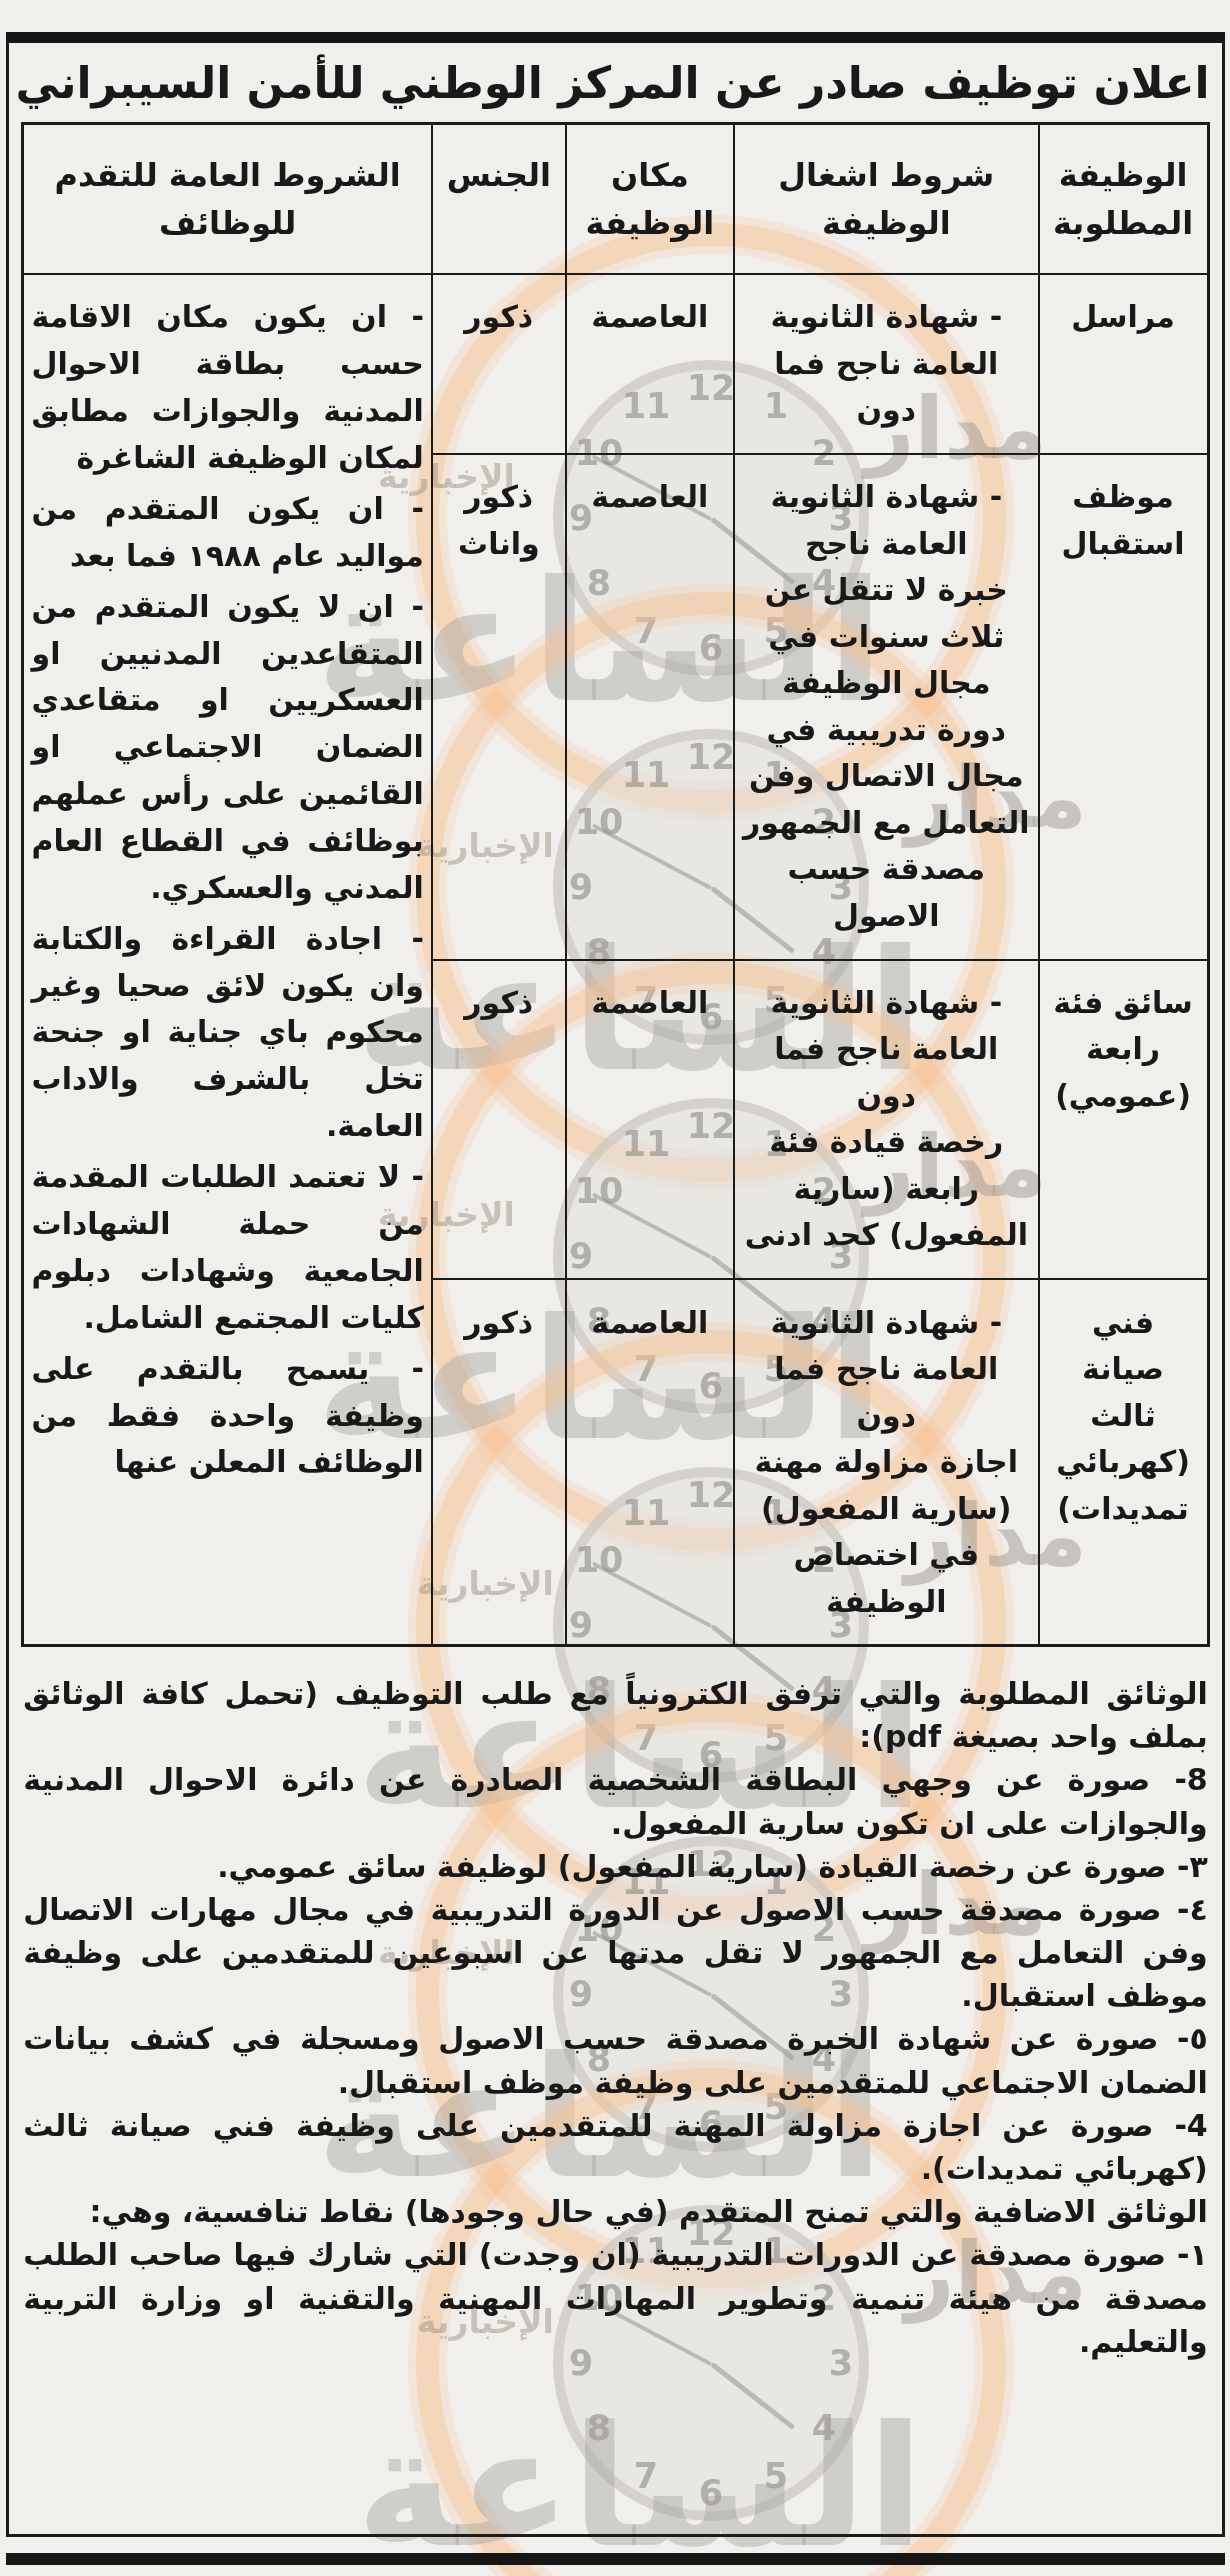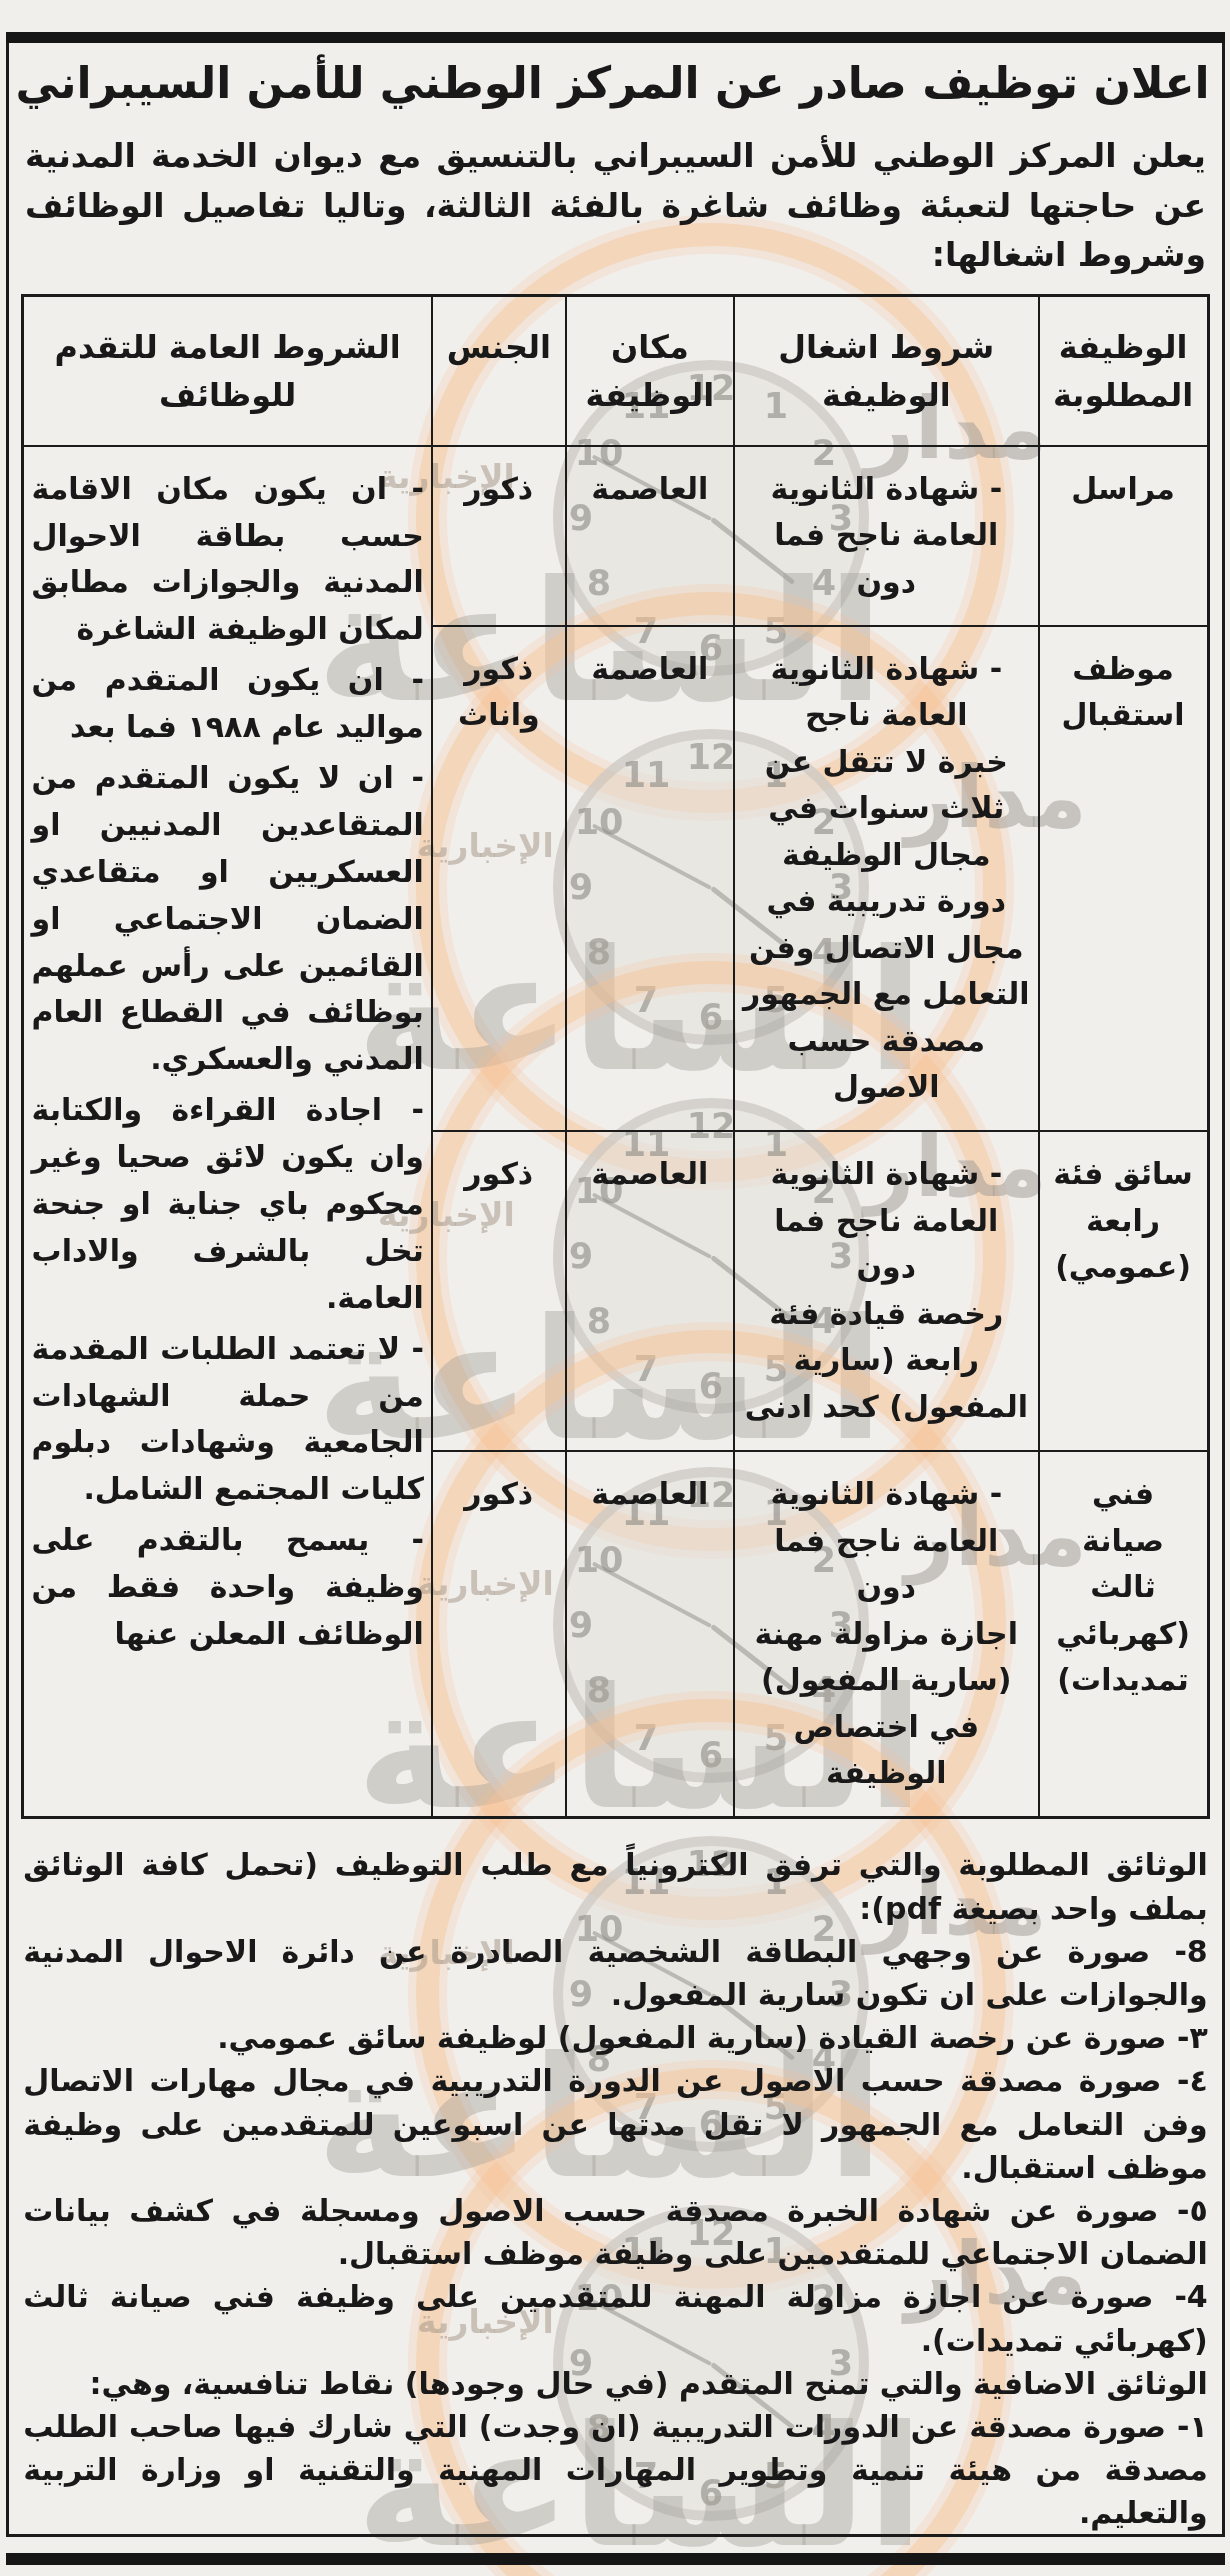--- a/index.html
+++ b/index.html
@@ -184,21 +184,20 @@
       <div class="wm-txt wm-akhbar" style="left: 417px; top: 2302px;">الإخبارية</div>
       <div class="wm-txt wm-saaa" style="left: 356px; top: 2390px;">الساعة</div>
     </div>
 
   <div class="topbar"></div>
 
   <div class="frame">
 
     <h1 class="title">اعلان توظيف صادر عن المركز الوطني للأمن السيبراني</h1>
 
-    <p class="intro">يعلن المركز الوطني للأمن السيبراني بالتنسيق مع ديوان الخدمة المدنية عن حاجتها لتعبئة وظائف شاغرة بالفئة الثالثة، وتاليا تفاصيل الوظائف وشروط اشغالها:</p>
 
     <table class="jobs">
       <colgroup>
         <col style="width:14.3%">
           <col style="width:25.7%">
           <col style="width:14.2%">
         <col style="width:11.3%">
           <col style="width:34.5%">
       </colgroup>
       <thead>

